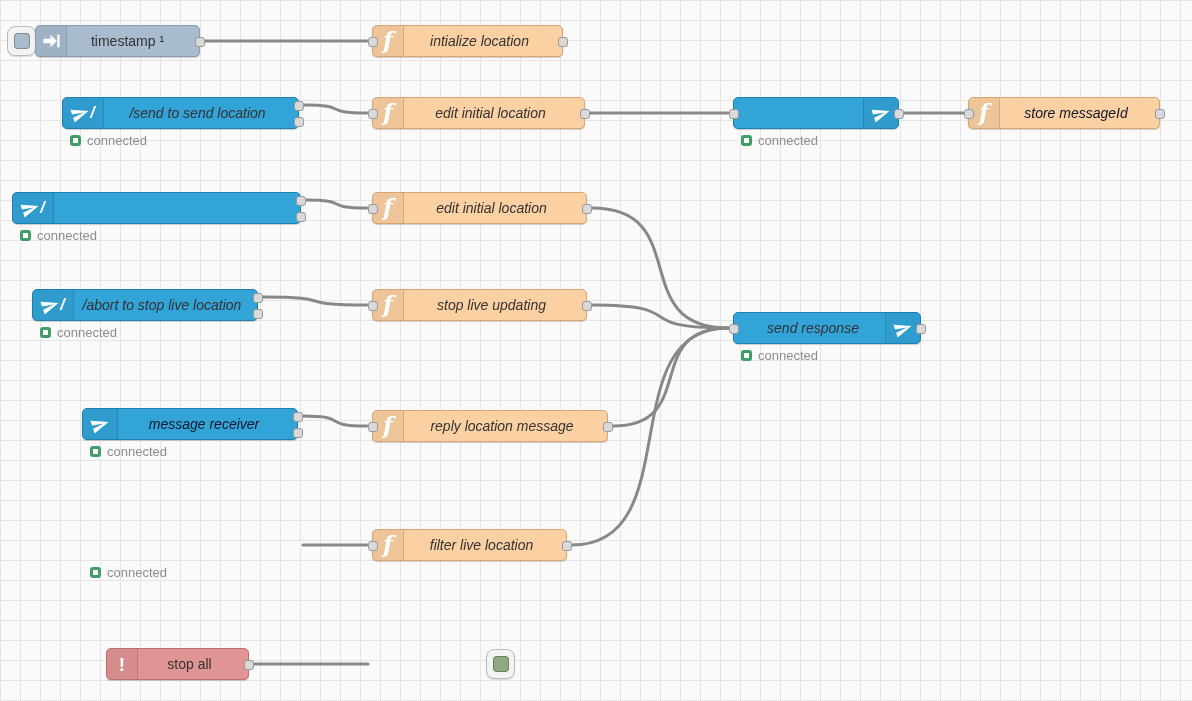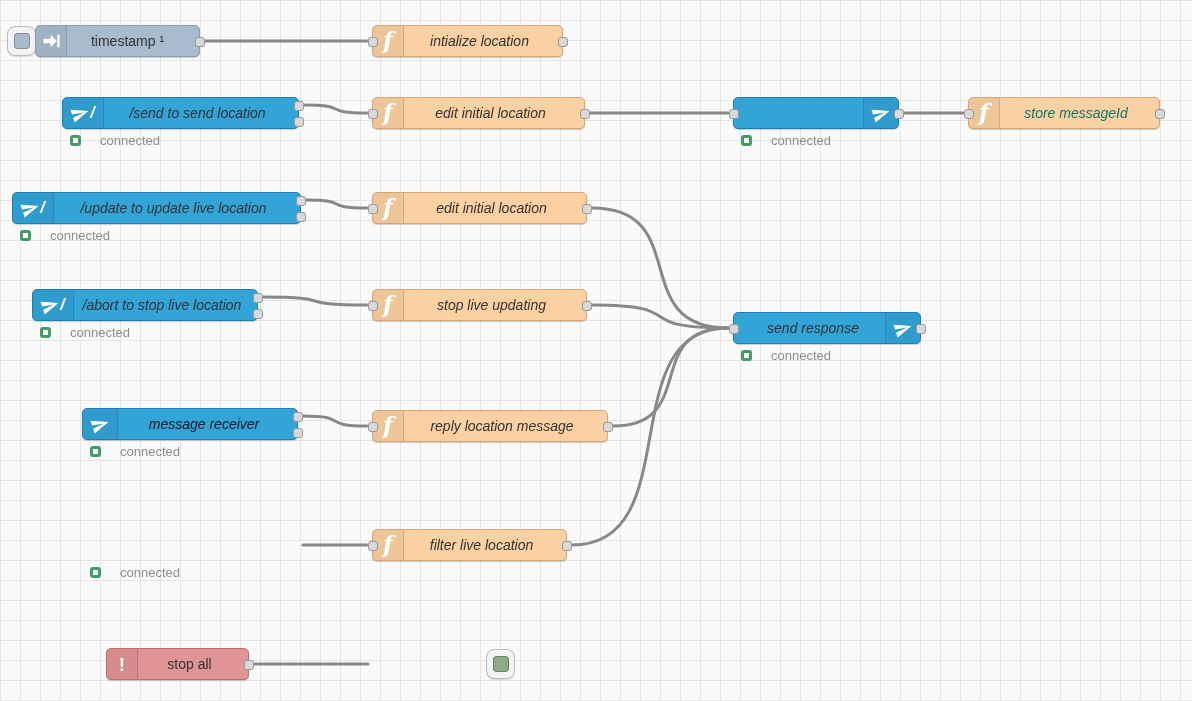--- a/index.html
+++ b/index.html
@@ -38,21 +38,21 @@
   .excl-glyph{color:#fff; font-weight:bold; font-size:19px; line-height:1;}
   .slash-glyph{color:#fff; font-weight:bold; font-style:italic; font-size:16px; line-height:1;}
   .attach-btn{
     position:absolute; width:29px; height:30px; border-radius:8px;
     background:#f3f3f3; border:1px solid #bbb; box-sizing:border-box;
     display:flex; align-items:center; justify-content:center;
     box-shadow:0 1px 1px rgba(0,0,0,0.12);
   }
   .attach-btn .inner-sq{width:16px; height:16px; border-radius:4px; border:1px solid rgba(0,0,0,0.25); box-sizing:border-box;}
   .status{
-    position:absolute; display:flex; align-items:center; gap:19px; z-index:2;
+    position:absolute; display:flex; align-items:center; gap:6px; z-index:2;
   }
   .status .ring{width:11px; height:11px; box-sizing:border-box; border-radius:3px; background:#fff; border:3px solid;}
   .status .stext{font-size:13px;}
 </style>
 </head>
 <body>
 
 <div id="canvas">
   <svg id="wires" width="1192" height="701" xmlns="http://www.w3.org/2000/svg">
       <path d="M 205 41 C 326.5 41, 245.5 41, 367 41" fill="none" stroke="#888888" stroke-width="3" stroke-linecap="round"></path>
@@ -136,34 +136,33 @@
       <div class="status" style="left: 741px; top: 133px;">
         <span class="ring" style="border-color: rgb(63, 158, 99);"></span>
         <span class="stext" style="color: rgb(141, 141, 141);">connected</span>
       </div>
       <div class="node" style="left: 968px; top: 97px; width: 192px; background: rgb(251, 208, 162); border-color: rgb(214, 165, 113);">
         <div class="icon-area left" style="width: 30px;">
           <span style="display: flex; align-items: center; justify-content: center;">
             <span class="fn-glyph">f</span>
           </span>
         </div>
-        <div class="label italic" style="left: 30px; right: 6px; color: #0f766e;">store messageId</div>
+        <div class="label italic" style="left: 30px; right: 6px; color: #0f172a;">store messageId</div>
         <div class="port" style="left: 186px; top: 11px;"></div>
         <div class="port" style="left: -5px; top: 11px;"></div>
       </div>
       <div class="node" style="left: 12px; top: 192px; width: 289px; background: rgb(51, 164, 216); border-color: rgb(32, 128, 173);">
         <div class="icon-area left" style="width: 40px;">
           <span style="display: flex; align-items: center; justify-content: center;">
             <svg viewBox="0 0 24 24" width="19" height="19" style="transform: rotate(-18deg);">
               <path d="M1.5 20.5 L22.5 12 L1.5 3.5 L1.5 9.8 L16.5 12 L1.5 14.2 Z" fill="#fff"></path>
             </svg>
             <span class="slash-glyph">/</span>
           </span>
         </div>
-        <div class="label italic" style="left: 40px; right: 6px; color: rgb(51, 51, 51);">/update to update live location</div>
         <div class="port" style="left: 283px; top: 3px;"></div>
         <div class="port" style="left: 283px; top: 19px;"></div>
       </div>
       <div class="status" style="left: 20px; top: 228px;">
         <span class="ring" style="border-color: rgb(63, 158, 99);"></span>
         <span class="stext" style="color: rgb(141, 141, 141);">connected</span>
       </div>
       <div class="node" style="left: 372px; top: 192px; width: 215px; background: rgb(251, 208, 162); border-color: rgb(214, 165, 113);">
         <div class="icon-area left" style="width: 30px;">
           <span style="display: flex; align-items: center; justify-content: center;">

